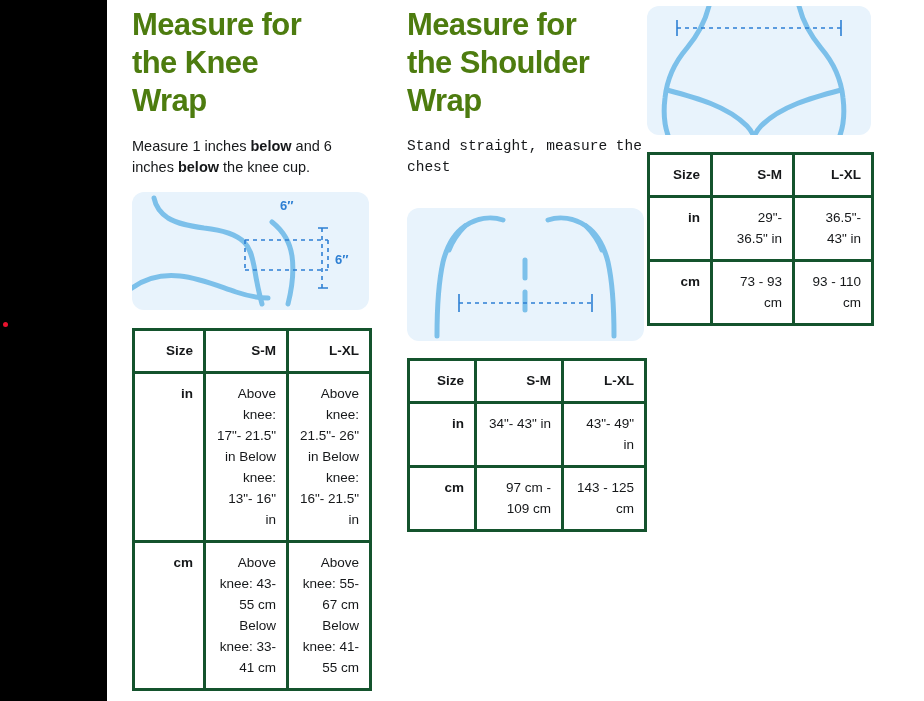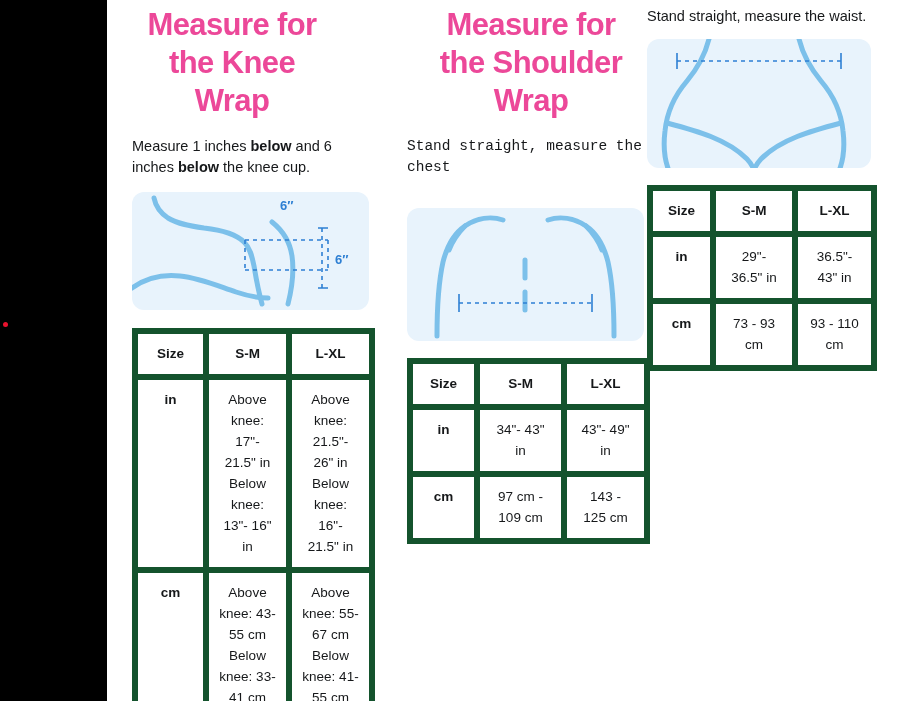--- a/index.html
+++ b/index.html
@@ -48,25 +48,24 @@
   .col-knee { width: 270px; padding-left: 25px; }
   .col-shoulder { width: 270px; padding-left: 30px; }
   .col-hip { width: 247px; padding-left: 0px; }
 
   h2.title {
     font-size: 31px;
     line-height: 38px;
     font-weight: bold;
     letter-spacing: -0.6px;
     margin: 0 0 16px 0;
-    color: #ec4899;
-    text-align: center;
+    color: #4d7c0f;
   }
   .col-knee h2.title { width: 200px; }
-  .col-shoulder h2.title { width: 200px; margin-left: 24px; }
+  .col-shoulder h2.title { width: 200px; }
   .col-hip h2.title { width: 220px; }
 
   p.lede {
     font-size: 14.5px;
     line-height: 21px;
     margin: 0 0 14px 0;
     color: #16181a;
     width: 208px;
   }
   .col-hip p.lede { width: 232px; margin-bottom: 12px; }
@@ -85,23 +84,23 @@
   .fig svg { display: block; }
 
   table.sizes {
     border-collapse: collapse;
     table-layout: fixed;
     font-size: 13.5px;
     line-height: 21px;
     color: #16181a;
   }
   table.sizes th, table.sizes td {
-    border: 6px solid #14532d;
+    border: 3px solid #14532d;
     padding: 9px 10px 10px 10px;
-    text-align: center;
+    text-align: right;
     vertical-align: top;
     font-weight: normal;
   }
   table.sizes th.hdr, table.sizes td.rowhdr {
     font-weight: bold;
   }
   .t-knee { width: 237px; }
   .t-knee col.c1 { width: 71px; }
   .t-knee col.c2 { width: 83px; }
   .t-knee col.c3 { width: 83px; }
@@ -223,21 +222,20 @@
         <tr>
           <td class="rowhdr">cm</td>
           <td>97 cm - 109 cm</td>
           <td>143 - 125 cm</td>
         </tr>
       </tbody>
     </table>
   </div>
 
   <div class="col col-hip">
-    <p class="lede">Stand straight, measure the waist.</p>
 
     <div class="fig fig-hip">
       <svg width="224" height="129" viewBox="0 0 224 129" fill="none" xmlns="http://www.w3.org/2000/svg">
         <path d="M62 0 C58 16, 50 30, 40 42 C28 56, 20 72, 18 92 C16 108, 18 122, 22 132" stroke="#7cc0ea" stroke-width="5" stroke-linecap="round" fill="none"></path>
         <path d="M152 0 C156 16, 164 30, 174 42 C186 56, 194 72, 196 92 C198 108, 196 122, 192 132" stroke="#7cc0ea" stroke-width="5" stroke-linecap="round" fill="none"></path>
         <path d="M20 84 C50 92, 80 100, 100 120 C104 124, 106 128, 108 133" stroke="#7cc0ea" stroke-width="5" stroke-linecap="round" fill="none"></path>
         <path d="M194 84 C164 92, 134 100, 114 120 C110 124, 108 128, 106 133" stroke="#7cc0ea" stroke-width="5" stroke-linecap="round" fill="none"></path>
         <path d="M30 22 L194 22" stroke="#2d7fd3" stroke-width="1.6" stroke-dasharray="4 4"></path>
         <path d="M30 14 L30 30" stroke="#2d7fd3" stroke-width="1.6"></path>
         <path d="M194 14 L194 30" stroke="#2d7fd3" stroke-width="1.6"></path>

